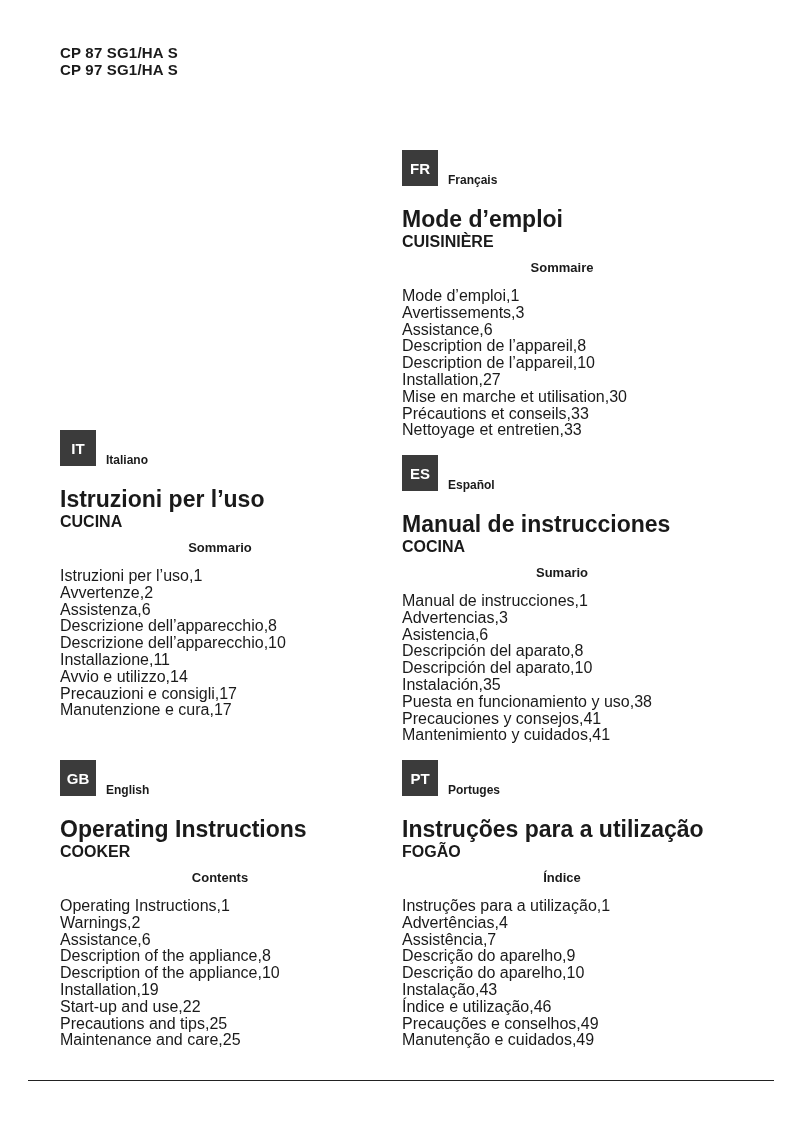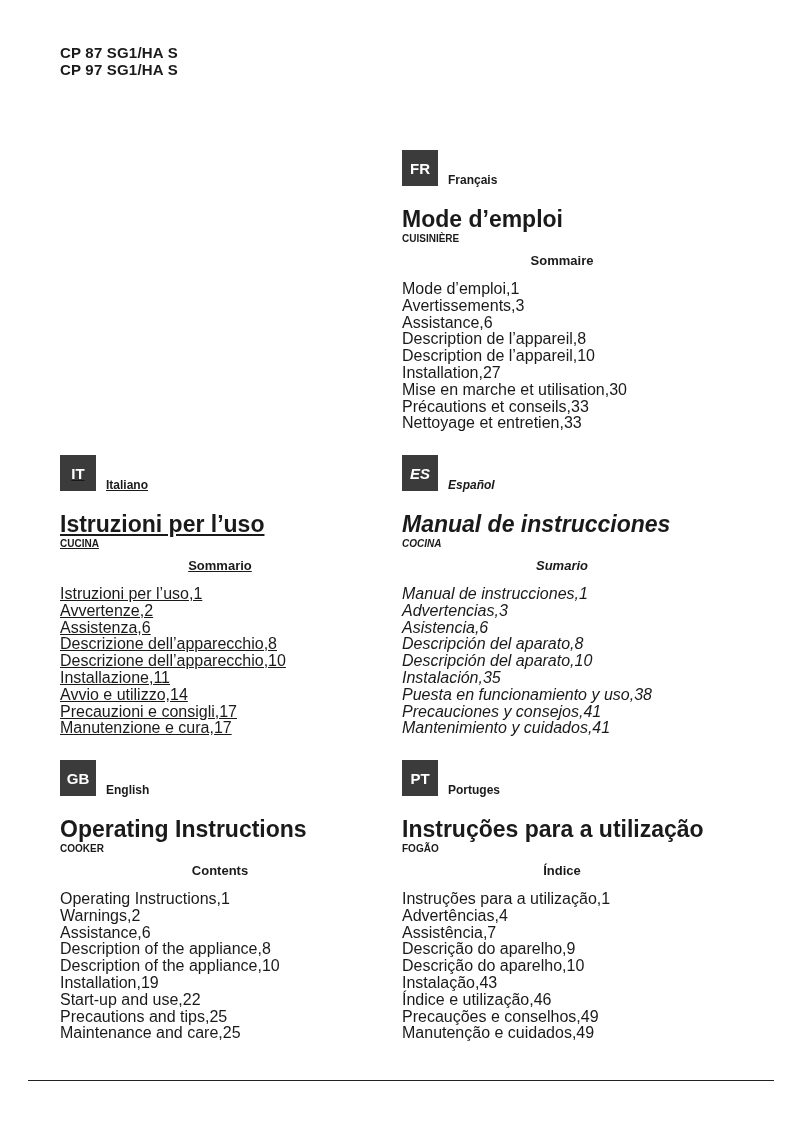--- a/index.html
+++ b/index.html
@@ -21,22 +21,22 @@
     font-size: 15px;
     font-weight: bold;
     line-height: 17px;
     letter-spacing: 0.2px;
   }
   .lang-section {
     position: absolute;
     width: 345px;
   }
   .sec-fr { left: 402px; top: 150px; }
-  .sec-it { left: 60px;  top: 455px; text-decoration: underline; }
-  .sec-es { left: 402px; top: 455px; font-style: italic; }
+  .sec-it { left: 60px;  top: 430px; }
+  .sec-es { left: 402px; top: 455px; }
   .sec-gb { left: 60px;  top: 760px; }
   .sec-pt { left: 402px; top: 760px; }
 
   .badge-row {
     display: flex;
     align-items: flex-end;
     height: 36px;
     margin-bottom: 20px;
     text-align: center;
   }
@@ -59,21 +59,21 @@
     margin-bottom: -1px;
   }
   .sec-title {
     font-size: 23px;
     font-weight: bold;
     line-height: 26px;
     margin-bottom: 1px;
     white-space: nowrap;
   }
   .sec-subtitle {
-    font-size: 10px;
+    font-size: 16px;
     font-weight: bold;
     margin-bottom: 9px;
   }
   .toc-heading {
     font-size: 13px;
     font-weight: bold;
     text-align: center;
     width: 320px;
     margin-bottom: 13px;
   }

